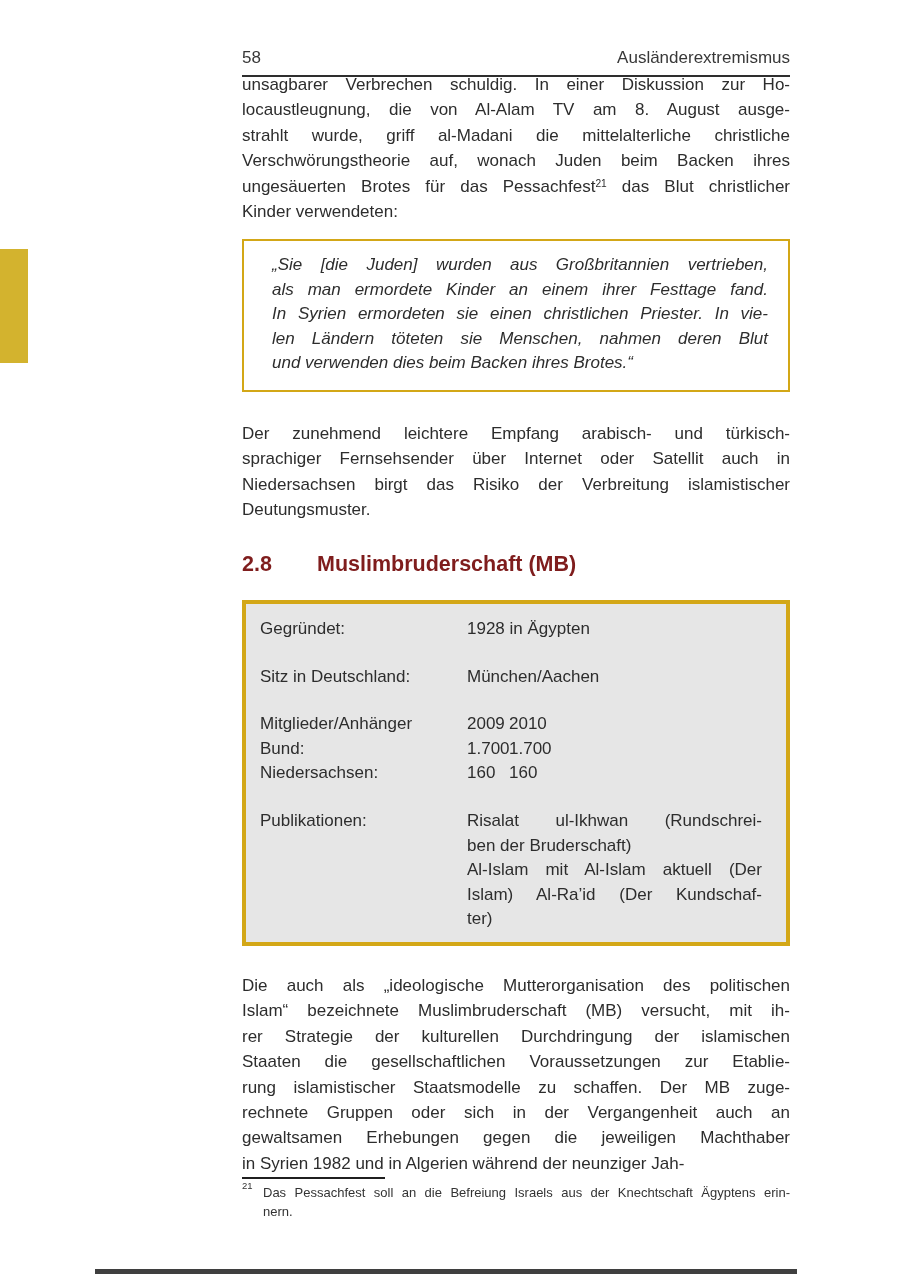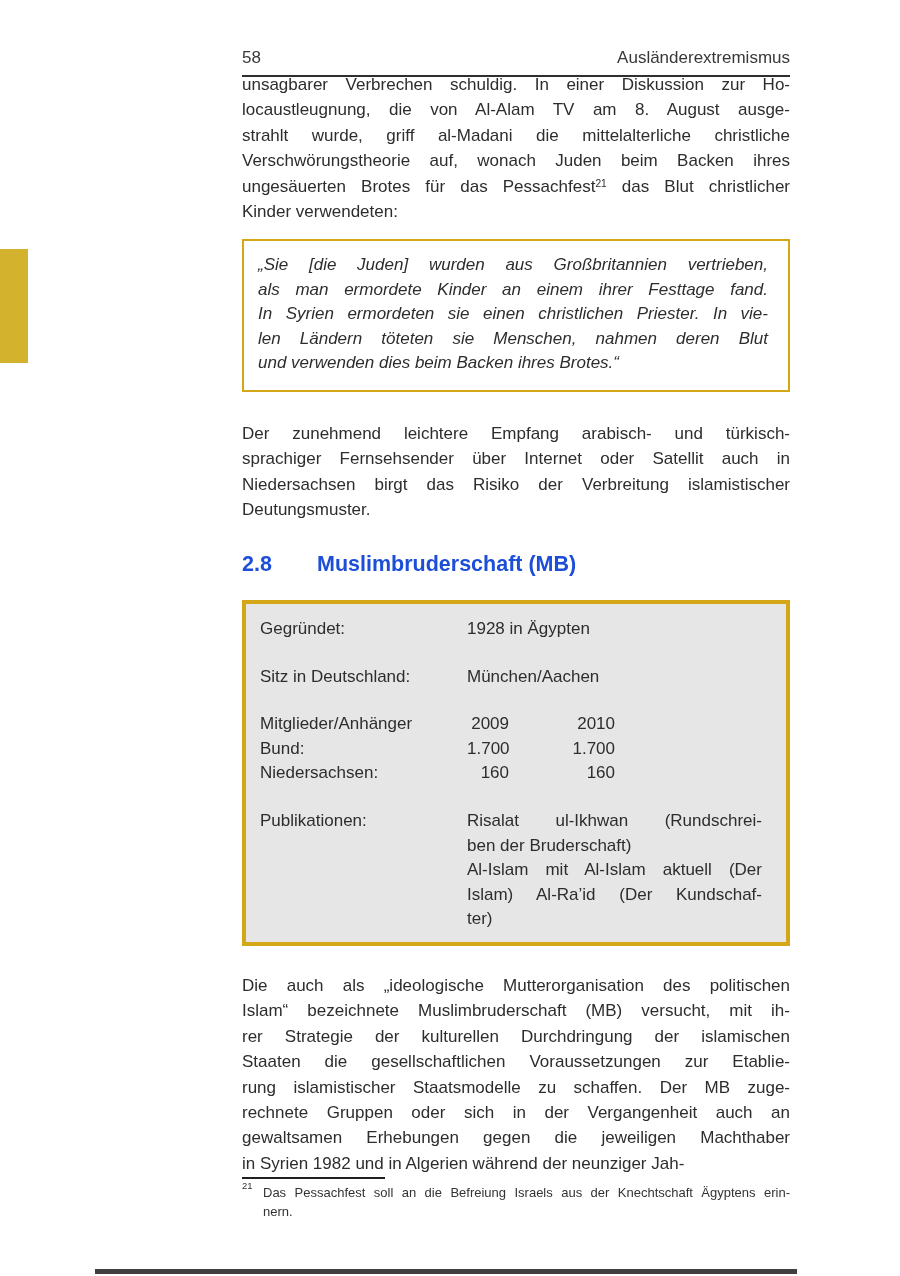--- a/index.html
+++ b/index.html
@@ -18,34 +18,34 @@
   
   .tline { text-align:justify; text-align-last:justify; line-height:25.4px; font-size:17px; }
   .tline-end { text-align-last:left; }
   sup { font-size:0.6em; line-height:0; position:relative; top:-0.5em; vertical-align:baseline; }
 
   .p1 { top:72px; }
   .p2 { top:421px; }
   .p3 { top:973px; }
 
   
-  .quote { top:239px; border:2px solid var(--gold); padding:12px 20px 14px 14px;
+  .quote { top:239px; border:2px solid var(--gold); padding:12px 20px 14px 28px;
            font-style:italic; box-sizing:border-box; }
   .quote .tline { line-height:24.5px; }
 
   
-  .heading { top:552px; font-size:21.5px; font-weight:bold; color:#1d4ed8; }
+  .heading { top:552px; font-size:21.5px; font-weight:bold; color:#7f1d1d; }
   .heading .num { display:inline-block; width:75px; }
 
   
   .ib { top:600px; border:4px solid var(--gold); background:var(--boxbg);
         padding:13px 24px 10px 14px; box-sizing:border-box; font-size:17px; line-height:24.6px; }
   .ib-row { display:grid; grid-template-columns:207px 1fr; }
   .ib-num { display:grid; grid-template-columns:207px 42px 106px; }
-  .ib-num .n { text-align:right; }
+  .ib-num .n { text-align:left; }
   .mb23 { margin-bottom:23px; }
   .pub .tline { line-height:24.6px; }
 
   
   .fn-rule { position:absolute; left:242px; top:1177px; width:143px; height:2px; background:#1f1f1f; }
   .fn { top:1184px; font-size:13px; position:relative; padding-left:21px; box-sizing:border-box; color:#333; }
   .fn .tline { line-height:18.5px; font-size:13px; }
   .fn-marker { position:absolute; left:0; top:2px; font-size:9.5px; }
 
   

